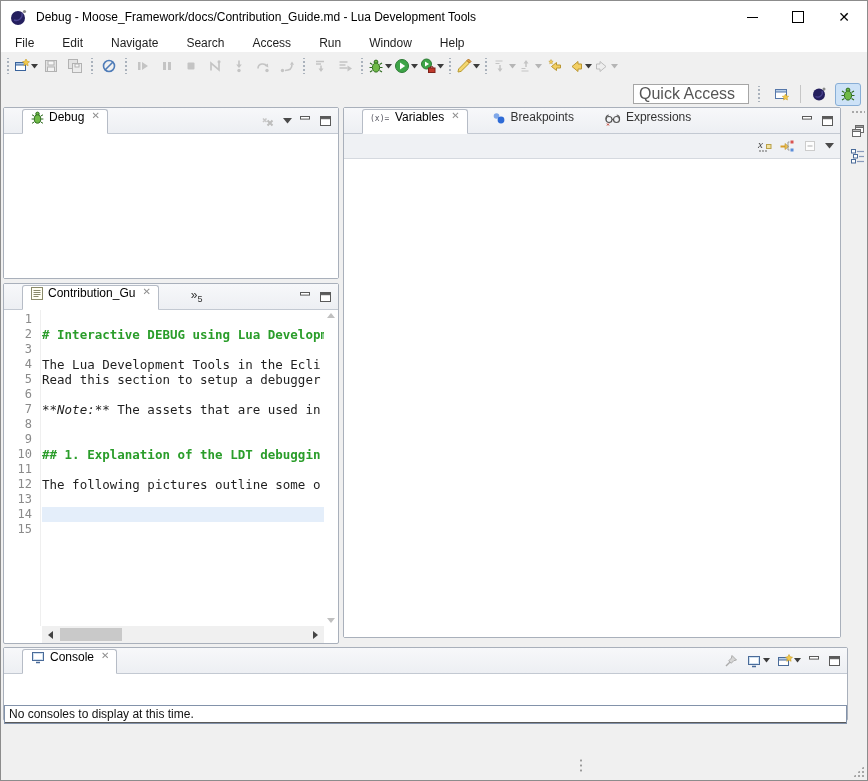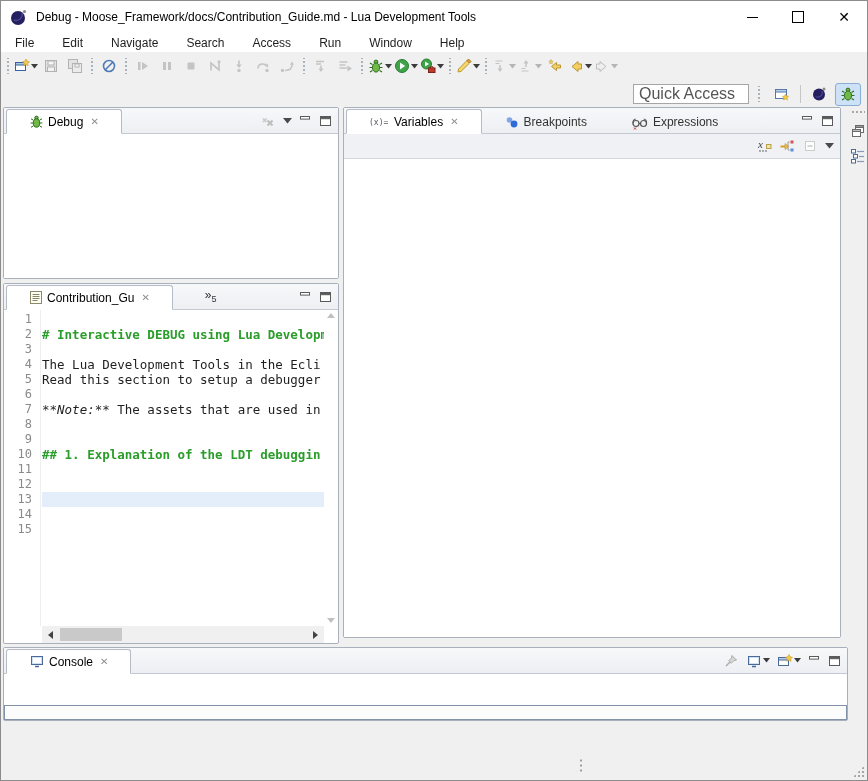--- a/index.html
+++ b/index.html
@@ -34,21 +34,21 @@
   .vline{width:1px;height:18px;background:#c6c6c6;margin:0 2px;}
   
   .panel{position:absolute;display:flex;flex-direction:column;background:#fff;border:1px solid #a9b0bb;
     border-radius:2px;box-sizing:border-box;}
   #debug-panel{left:2px;top:106px;width:336px;height:172px;}
   #editor-panel{left:2px;top:282px;width:336px;height:361px;}
   #right-panel{left:342px;top:106px;width:498px;height:531px;}
   #console-panel{left:2px;top:646px;width:845px;height:74px;gap:31px;}
   .tabrow{height:25px;min-height:25px;display:flex;align-items:flex-end;
     background:linear-gradient(#f7f8fa,#edeff3);border-bottom:1px solid #c3c9d2;padding-left:2px;position:relative;}
-  .tab{display:inline-flex;align-items:center;gap:4px;padding:0 22px;height:23px;font-size:12px;color:#333;white-space:nowrap;}
+  .tab{display:inline-flex;gap:4px;padding:0 7px;height:23px;font-size:12px;color:#333;white-space:nowrap;margin-left:16px;}
   .tab.active{background:#fff;border:1px solid #b6bcc6;border-bottom:1px solid #fff;border-radius:3px 3px 0 0;
     margin-bottom:-1px;height:25px;color:#000;box-sizing:border-box;}
   .cx{color:#8f8f8f;font-size:10px;margin-left:3px;}
   .tr-actions{margin-left:auto;display:flex;align-items:center;gap:7px;padding-right:6px;align-self:center;}
   .abtn{display:flex;align-items:center;}
   .pcontent{flex:1;background:#fff;}
   .viewbar{height:24px;min-height:24px;background:#eff1f4;display:flex;justify-content:flex-end;align-items:center;
     gap:7px;padding-right:6px;border-bottom:1px solid #d5d9df;}
   .chevron{margin-left:32px;color:#333;font-size:12px;align-self:center;cursor:default;}
   .chevron sub{font-size:9px;}
@@ -503,20 +503,21 @@
           <div class="cline"><span class="seg-h"># Interactive DEBUG using Lua Developm</span></div>
           <div class="cline"></div>
           <div class="cline"><span class="seg-p">The Lua Development Tools in the Ecli</span></div>
           <div class="cline"><span class="seg-p">Read this section to setup a debugger</span></div>
           <div class="cline"></div>
           <div class="cline"><span class="seg-i">**Note:**</span><span class="seg-p"> The assets that are used in</span></div>
           <div class="cline"></div>
           <div class="cline"></div>
           <div class="cline"><span class="seg-h">## 1. Explanation of the LDT debuggin</span></div>
           <div class="cline"></div>
+          <div class="cline"><span class="seg-p">The following pictures outline some o</span></div>
           <div class="cline"></div>
           <div class="cline hl"></div>
         </div>
       <div class="vscroll">
         <div class="tri-up"></div>
         <div class="tri-down"></div>
       </div>
       <div class="hscroll" style="position:absolute;">
         <div class="harr-l"></div>
         <div class="hthumb"></div>
@@ -703,20 +704,21 @@
             <span class="icn">
               <svg width="13" height="12">
                 <rect x="1.5" y="1.5" width="10" height="9" fill="#fff" stroke="#5a5a5a"></rect>
                 <rect x="1.5" y="1.5" width="10" height="2.2" fill="#5a5a5a" stroke="#5a5a5a"></rect>
               </svg>
             </span>
           </span>
         </div>
     </div>
     <div class="console-content">
+      <div class="console-msg">No consoles to display at this time.</div>
       <div class="console-rest"></div>
     </div>
   </div>
 
   <div class="statusbar">
     <div class="sb-handle"></div>
     <div class="grip"></div>
   </div>
 
 </div>

